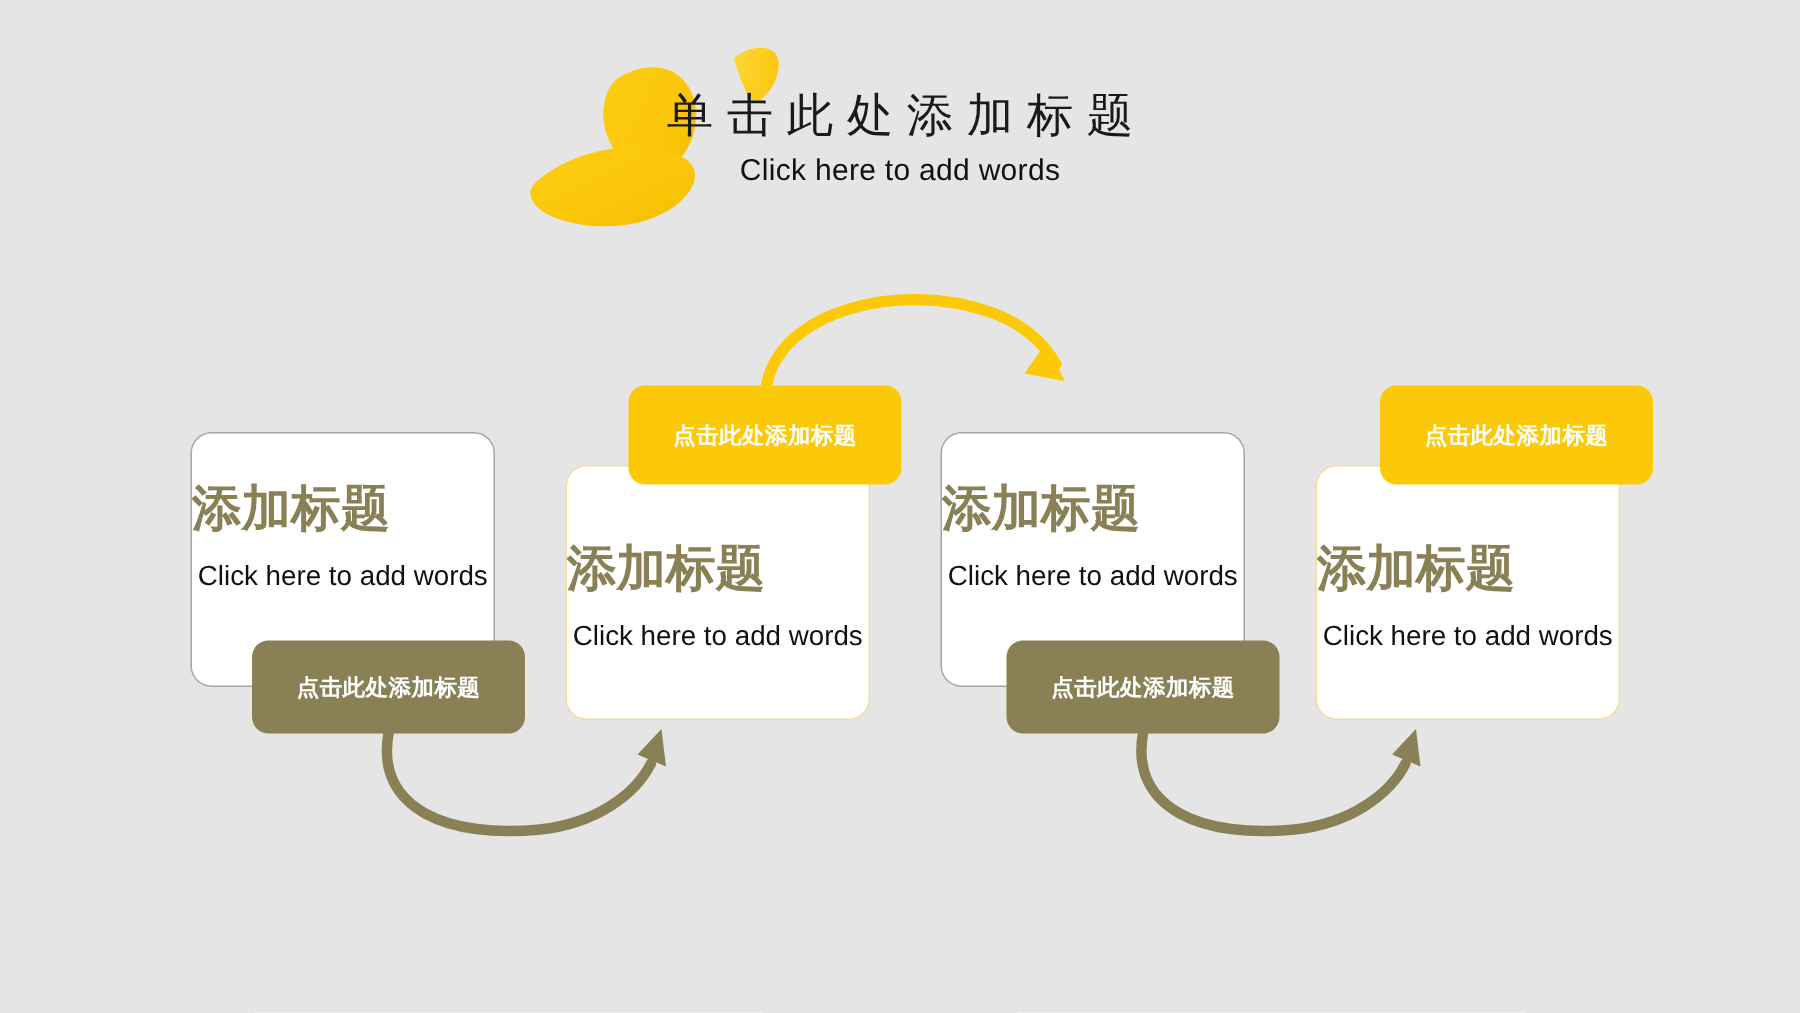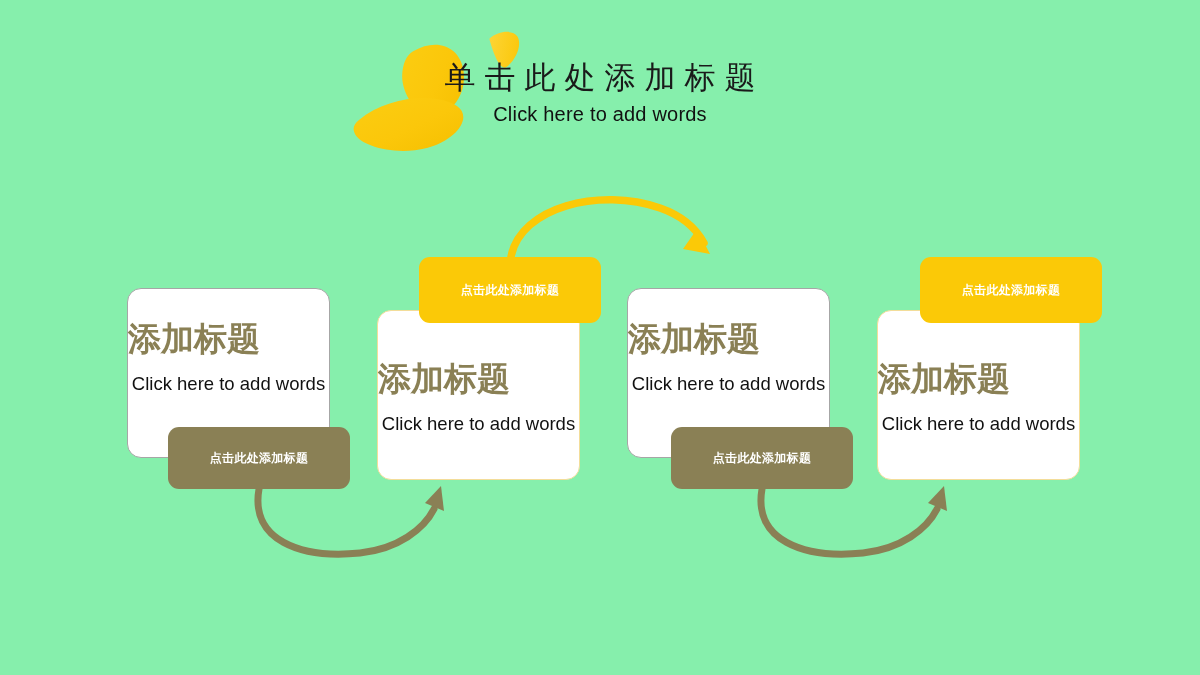--- a/index.html
+++ b/index.html
@@ -1,21 +1,21 @@
 <!DOCTYPE html>
 <html><head>
 <meta charset="utf-8">
 <style>
   html,body{margin:0;padding:0;}
   body{
     width:1200px;height:675px;background:#ffffff;overflow:hidden;
     font-family:"Liberation Sans","DejaVu Sans",sans-serif;
     position:relative;
   }
-  .slide{position:absolute;inset:0;background:#86efac;}
+  .slide{position:absolute;inset:0;background:#e5e5e5;}
 
   
   .header{position:absolute;left:0;top:0;width:1200px;height:170px;}
   .leaves{position:absolute;left:345px;top:22px;width:200px;height:130px;}
   .title-block{position:absolute;left:0;top:60px;width:1200px;text-align:center;}
   .title-cn{
     font-size:31px;color:#1a1a1a;letter-spacing:9px;line-height:1.12;
     font-family:"DejaVu Sans","Liberation Sans",sans-serif;font-weight:400;
     text-indent:9px;
   }
@@ -39,21 +39,21 @@
     position:absolute;left:0;width:100%;text-align:center;
     font-size:18.5px;color:#111;font-family:"Liberation Sans",sans-serif;
   }
   .card-gray{border:1.3px solid #a6a6a6;}
   .card-yellow{border:1.3px solid #f3dd9a;}
 
   
   .chip{
     position:absolute;box-sizing:border-box;border-radius:11px;
     display:flex;align-items:center;justify-content:center;
-    color:#ffffff;font-weight:700;font-size:12px;letter-spacing:.3px;
+    color:#ffffff;font-weight:700;font-size:15px;letter-spacing:.3px;
     font-family:"DejaVu Sans","Liberation Sans",sans-serif;
   }
   .chip-olive{background:#8a8055;}
   .chip-yellow{background:#fbc907;}
 
   svg.arrows{position:absolute;left:0;top:0;width:1200px;height:675px;overflow:visible;pointer-events:none;}
 </style>
 </head>
 <body>
 

